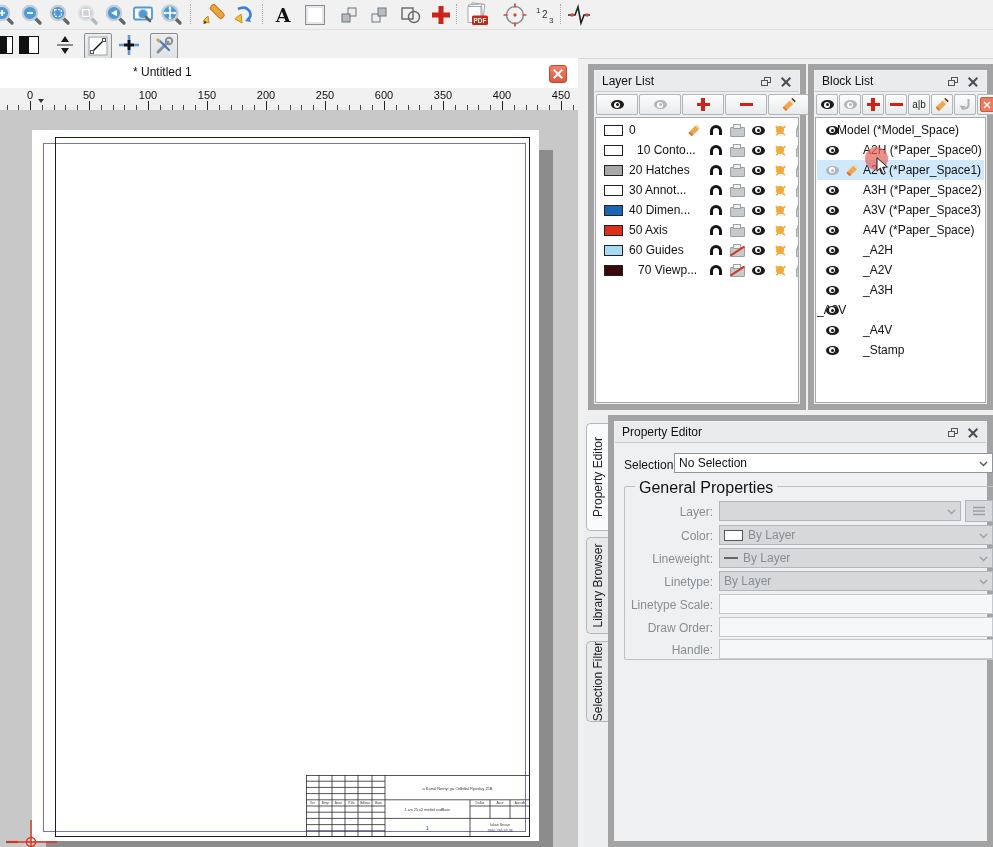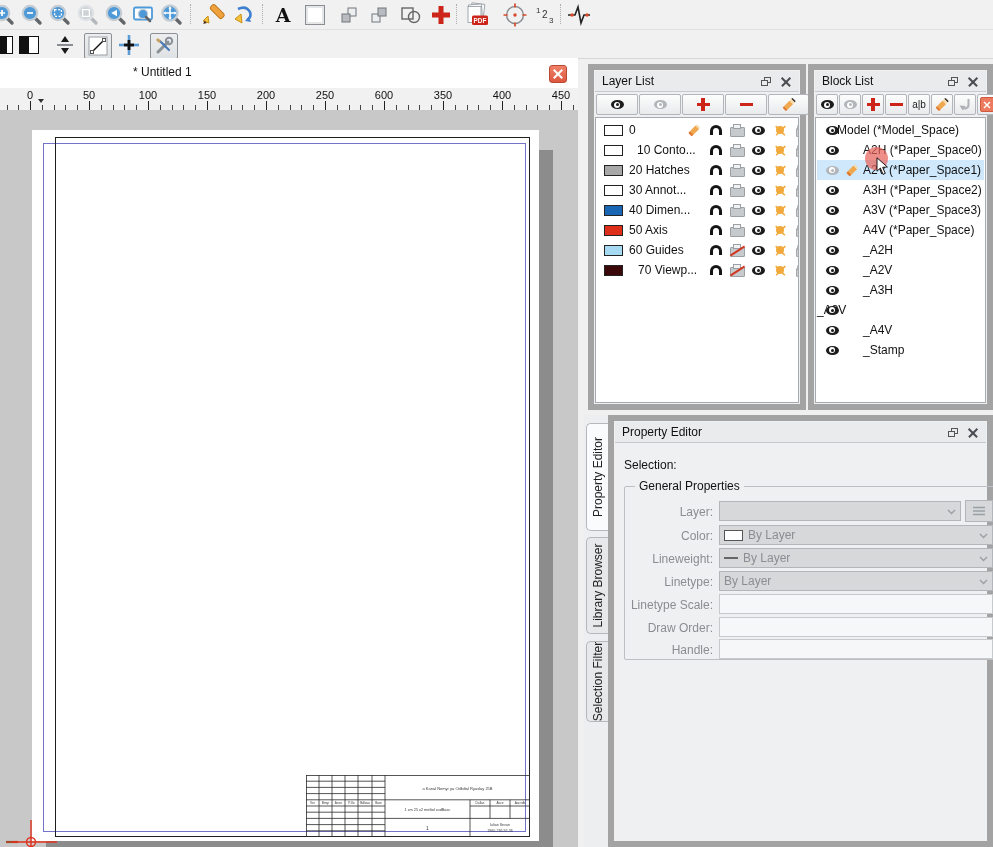--- a/index.html
+++ b/index.html
@@ -70,21 +70,21 @@
   #prop-strip{left:584px;top:415px;width:24px;height:432px;background:#eceef0;}
   .vtab{position:absolute;height:22px;display:flex;align-items:center;justify-content:center;transform:rotate(-90deg);transform-origin:left top;border:1px solid #b4b8bc;border-bottom:none;border-radius:5px 5px 0 0;background:#e6e8ea;box-sizing:border-box;font-size:12px;color:#222;white-space:nowrap;}
   .vtab.active{background:#fafbfc;}
   #prop-panel{left:608px;top:415px;width:385px;height:432px;}
   .plabel{position:absolute;font-size:12px;color:#8a8e92;text-align:right;}
   .combo{position:absolute;height:20px;border:1px solid #b2b6ba;background:#d6d8da;box-sizing:border-box;display:flex;align-items:center;padding:0 4px;color:#8a8e92;font-size:12px;}
   .combo .chev{position:absolute;right:4px;top:7px;}
   .combo.enabled{background:#fff;color:#111;border:1px solid #8f959b;}
   .lineinput{position:absolute;height:20px;border:1px solid #c6cacc;background:#f6f7f8;box-sizing:border-box;}
   .groupbox{position:absolute;border:1px solid #bcc0c4;border-radius:2px;}
-  .grouplabel{position:absolute;left:10px;top:-8px;background:#eef0f1;padding:0 4px;font-size:12px;color:#111;}
+  .grouplabel{position:absolute;left:10px;top:-8px;background:#eef0f1;padding:0 4px;font-size:16px;color:#111;}
   
   #clickdot{left:865px;top:147px;width:23px;height:23px;border-radius:50%;background:rgba(232,99,92,0.72);z-index:50;}
   #cursor{left:876px;top:157px;z-index:51;}
 </style>
 </head>
 <body>
 
 <div id="root">
 
   <div id="tb1" class="abs">
@@ -642,20 +642,26 @@
     <div class="ptitle">
       <span>Property Editor</span>
       <span class="twin" style="right:26px">
           <span class="floatic"></span>
         </span>
       <span class="twin" style="right:6px">
           <span class="xicon"></span>
         </span>
     </div>
     <span class="plabel" style="left:10px;top:37px;width:52px;color:#111">Selection:</span>
+    <div class="combo enabled" style="left:60px;top:32px;width:319px;">
+      <span>No Selection</span>
+      <svg class="chev" width="9" height="6" viewBox="0 0 9 6">
+          <path d="M1 1l3.5 3.5L8 1" fill="none" stroke="#555" stroke-width="1.4"></path>
+        </svg>
+    </div>
     <div class="groupbox" style="left:10px;top:65px;width:369px;height:172px;">
       <span class="grouplabel">General Properties</span>
 
       <span class="plabel" style="left:0;top:18px;width:88px">Layer:</span>
       <div class="combo" style="left:94px;top:14px;width:242px;">
         <span></span>
         <svg class="chev" width="9" height="6" viewBox="0 0 9 6">
             <path d="M1 1l3.5 3.5L8 1" fill="none" stroke="#9aa0a6" stroke-width="1.4"></path>
           </svg>
       </div>

